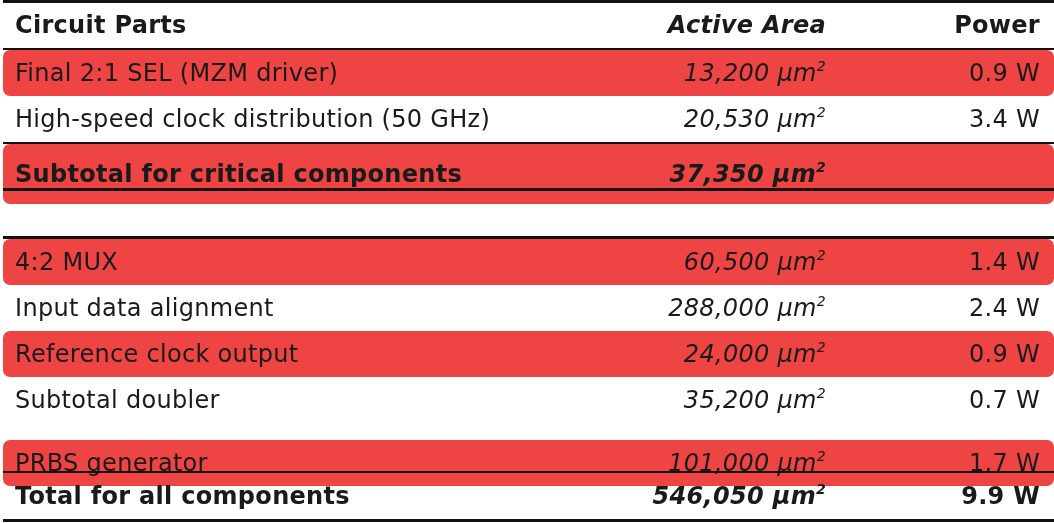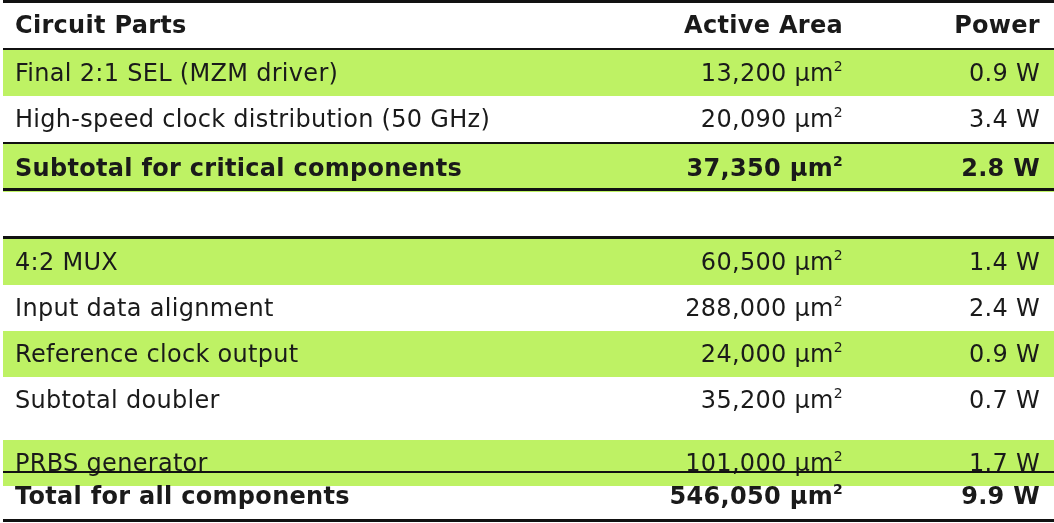--- a/index.html
+++ b/index.html
@@ -1,24 +1,24 @@
 <!DOCTYPE html>
 <html><head>
 <meta charset="utf-8">
 <style>
   html, body { margin: 0; padding: 0; background: #ffffff; }
   body { width: 1054px; height: 523px; position: relative; overflow: hidden;
          font-family: "DejaVu Sans", "Liberation Sans", sans-serif; color: #1a1a1a; }
   .tbl { position: absolute; left: 0; top: 0; width: 1054px; }
   .rule { position: absolute; left: 3px; right: 0; background: #111; }
   .row { position: absolute; left: 3px; right: 0; height: 46px; display: flex; align-items: center; font-size: 24px; }
-  .row.gray { background: #bef264; }
+  .row.gray { background: #ef4444; border-radius: 7px; }
   .row.bold { font-weight: bold; }
   .c1 { position: absolute; left: 12px; white-space: nowrap; letter-spacing: 0.3px; }
-  .c2 { position: absolute; right: 211px; white-space: nowrap; text-align: center; letter-spacing: 0.3px; }
+  .c2 { position: absolute; right: 228px; white-space: nowrap; text-align: center; letter-spacing: 0.3px; font-style: italic; }
   .c3 { position: absolute; right: 14px; white-space: nowrap; letter-spacing: 0.3px; }
   .unit sup { font-size: 14px; vertical-align: 10px; line-height: 0; }
 </style>
 </head>
 <body>
 
 <div class="tbl">
 
   <div class="rule" style="top:0px;height:3px;"></div>
 
@@ -29,29 +29,28 @@
   </div>
   <div class="rule" style="top:48px;height:2px;"></div>
 
   <div class="row gray" style="top:50px;">
     <span class="c1">Final 2:1 SEL (MZM driver)</span>
     <span class="c2 unit"><span>13,200</span> <span>µm</span><sup>2</sup></span>
     <span class="c3">0.9 W</span>
   </div>
   <div class="row" style="top:96px;">
     <span class="c1">High-speed clock distribution (50 GHz)</span>
-    <span class="c2 unit"><span>20,090</span> <span>µm</span><sup>2</sup></span>
+    <span class="c2 unit"><span>20,530</span> <span>µm</span><sup>2</sup></span>
     <span class="c3">3.4 W</span>
   </div>
   <div class="rule" style="top:142px;height:2px;"></div>
 
-  <div class="row gray bold" style="top:144px;height:48px;">
+  <div class="row gray bold" style="top:144px;height:60px;">
     <span class="c1">Subtotal for critical components</span>
     <span class="c2 unit"><span>37,350</span> <span>µm</span><sup>2</sup></span>
-    <span class="c3">2.8 W</span>
   </div>
   <div class="rule" style="top:188px;height:3px;"></div>
 
   <div class="rule" style="top:236px;height:3px;"></div>
 
   <div class="row gray" style="top:239px;">
     <span class="c1">4:2 MUX</span>
     <span class="c2 unit"><span>60,500</span> <span>µm</span><sup>2</sup></span>
     <span class="c3">1.4 W</span>
   </div>

